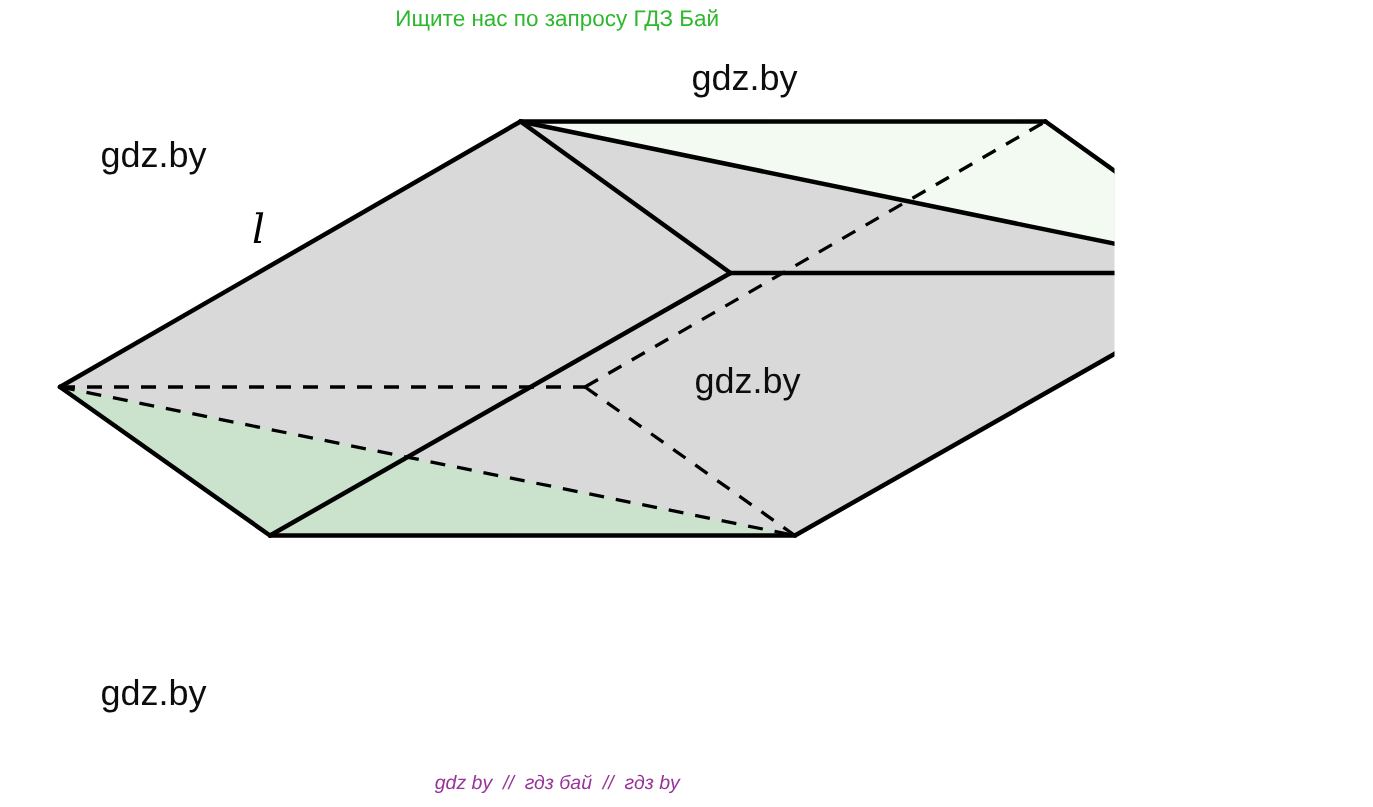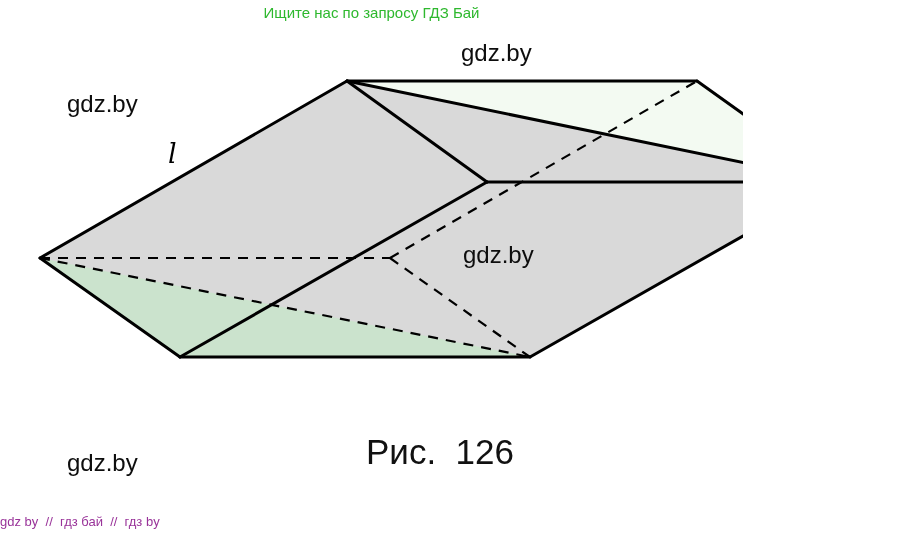--- a/index.html
+++ b/index.html
@@ -69,24 +69,25 @@
     transform: translateX(-50%);
     font-size: 35px;
     color: #111111;
     white-space: pre;
   }
   .footer-text {
     position: absolute;
     left: 0;
     right: 0;
     top: 514px;
-    text-align: left;
+    text-align: center;
     font-size: 13px;
     color: #993399;
     white-space: pre;
+    font-style: italic;
   }
 </style>
 </head>
 <body>
 
 <div class="page">
 
   <svg class="figure-svg" viewBox="0 0 915 538" xmlns="http://www.w3.org/2000/svg">
 
     <polygon points="347,81 697,81 838,182 530,357 180,357 40,258" fill="#d9d9d9"></polygon>
@@ -129,17 +130,16 @@
   <div class="wm wm-top">gdz.by</div>
 
   <div class="wm wm-left">gdz.by</div>
 
   <div class="wm wm-middle">gdz.by</div>
 
   <div class="wm wm-bottom">gdz.by</div>
 
   <div class="edge-label">l</div>
 
-  <div class="caption">Рис.  126</div>
 
   <div class="footer-text">gdz by  //  гдз бай  //  гдз by</div>
 
 </div>
 
 </body></html>

